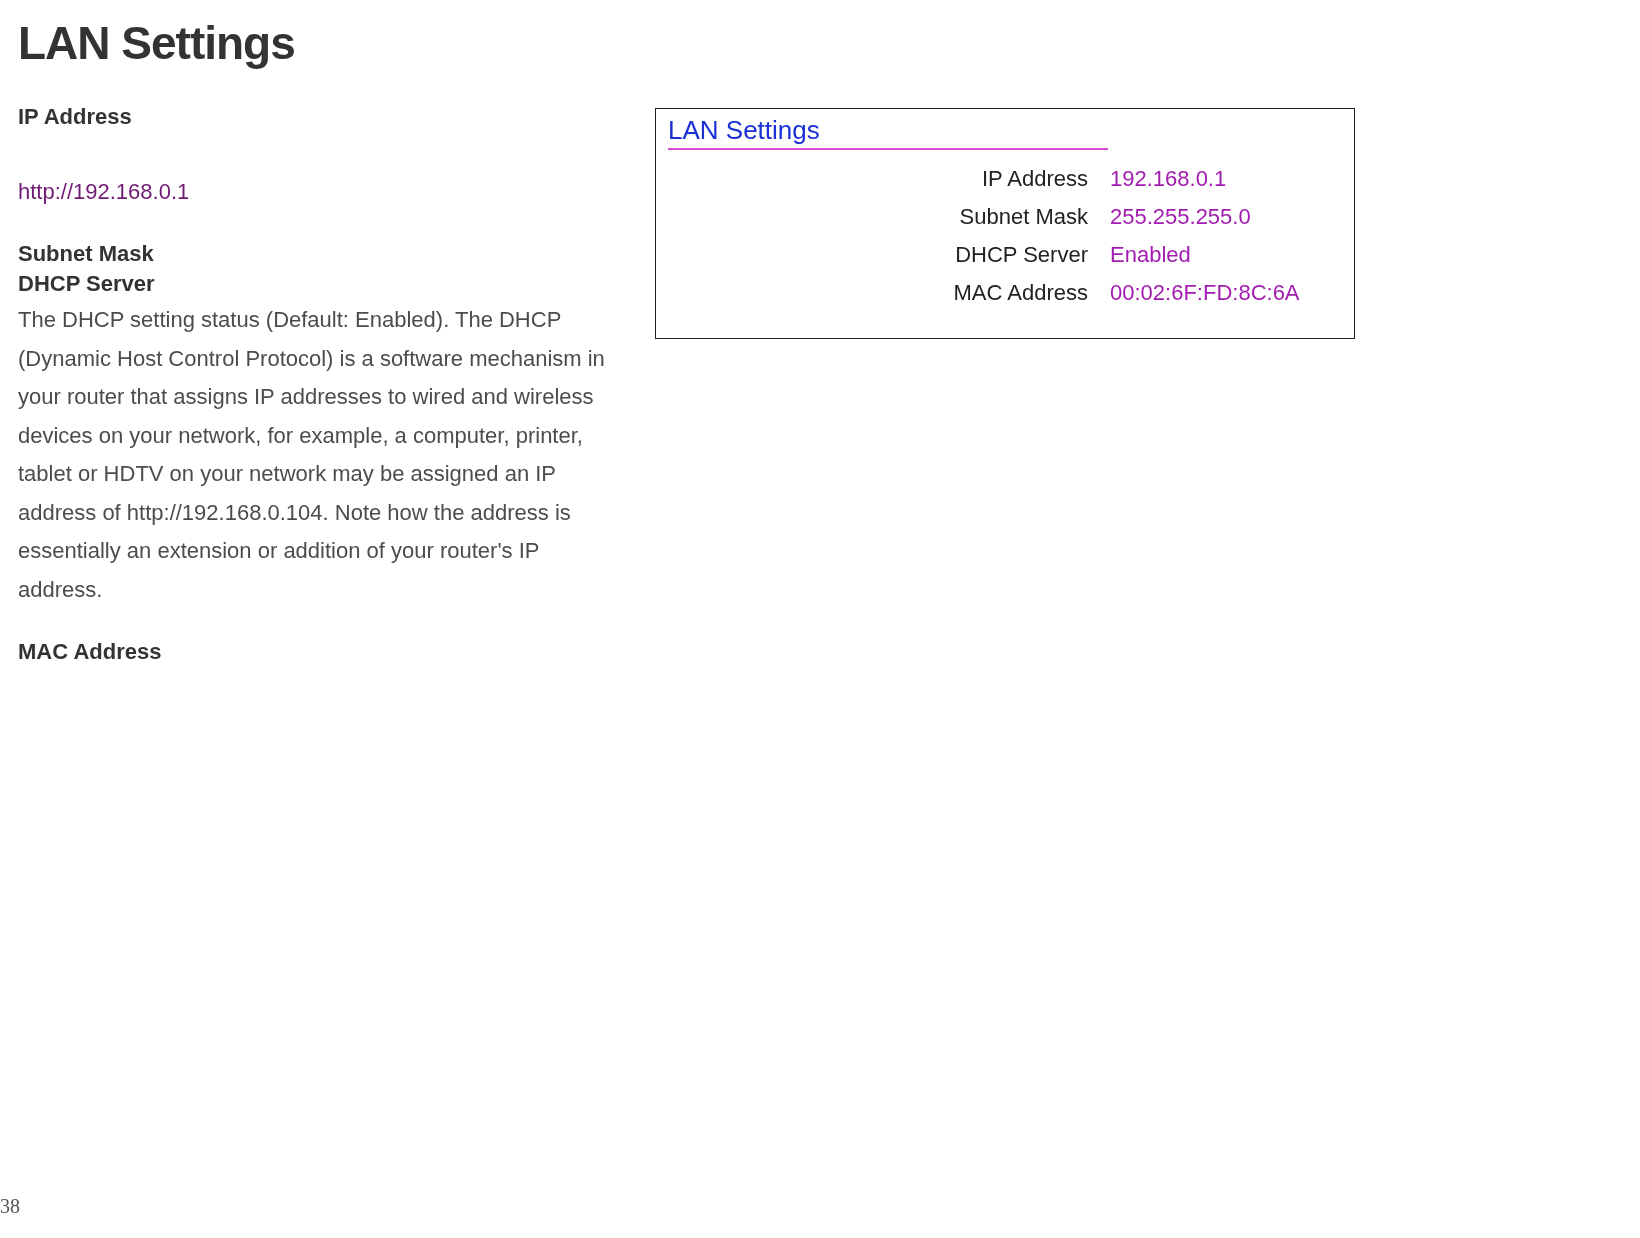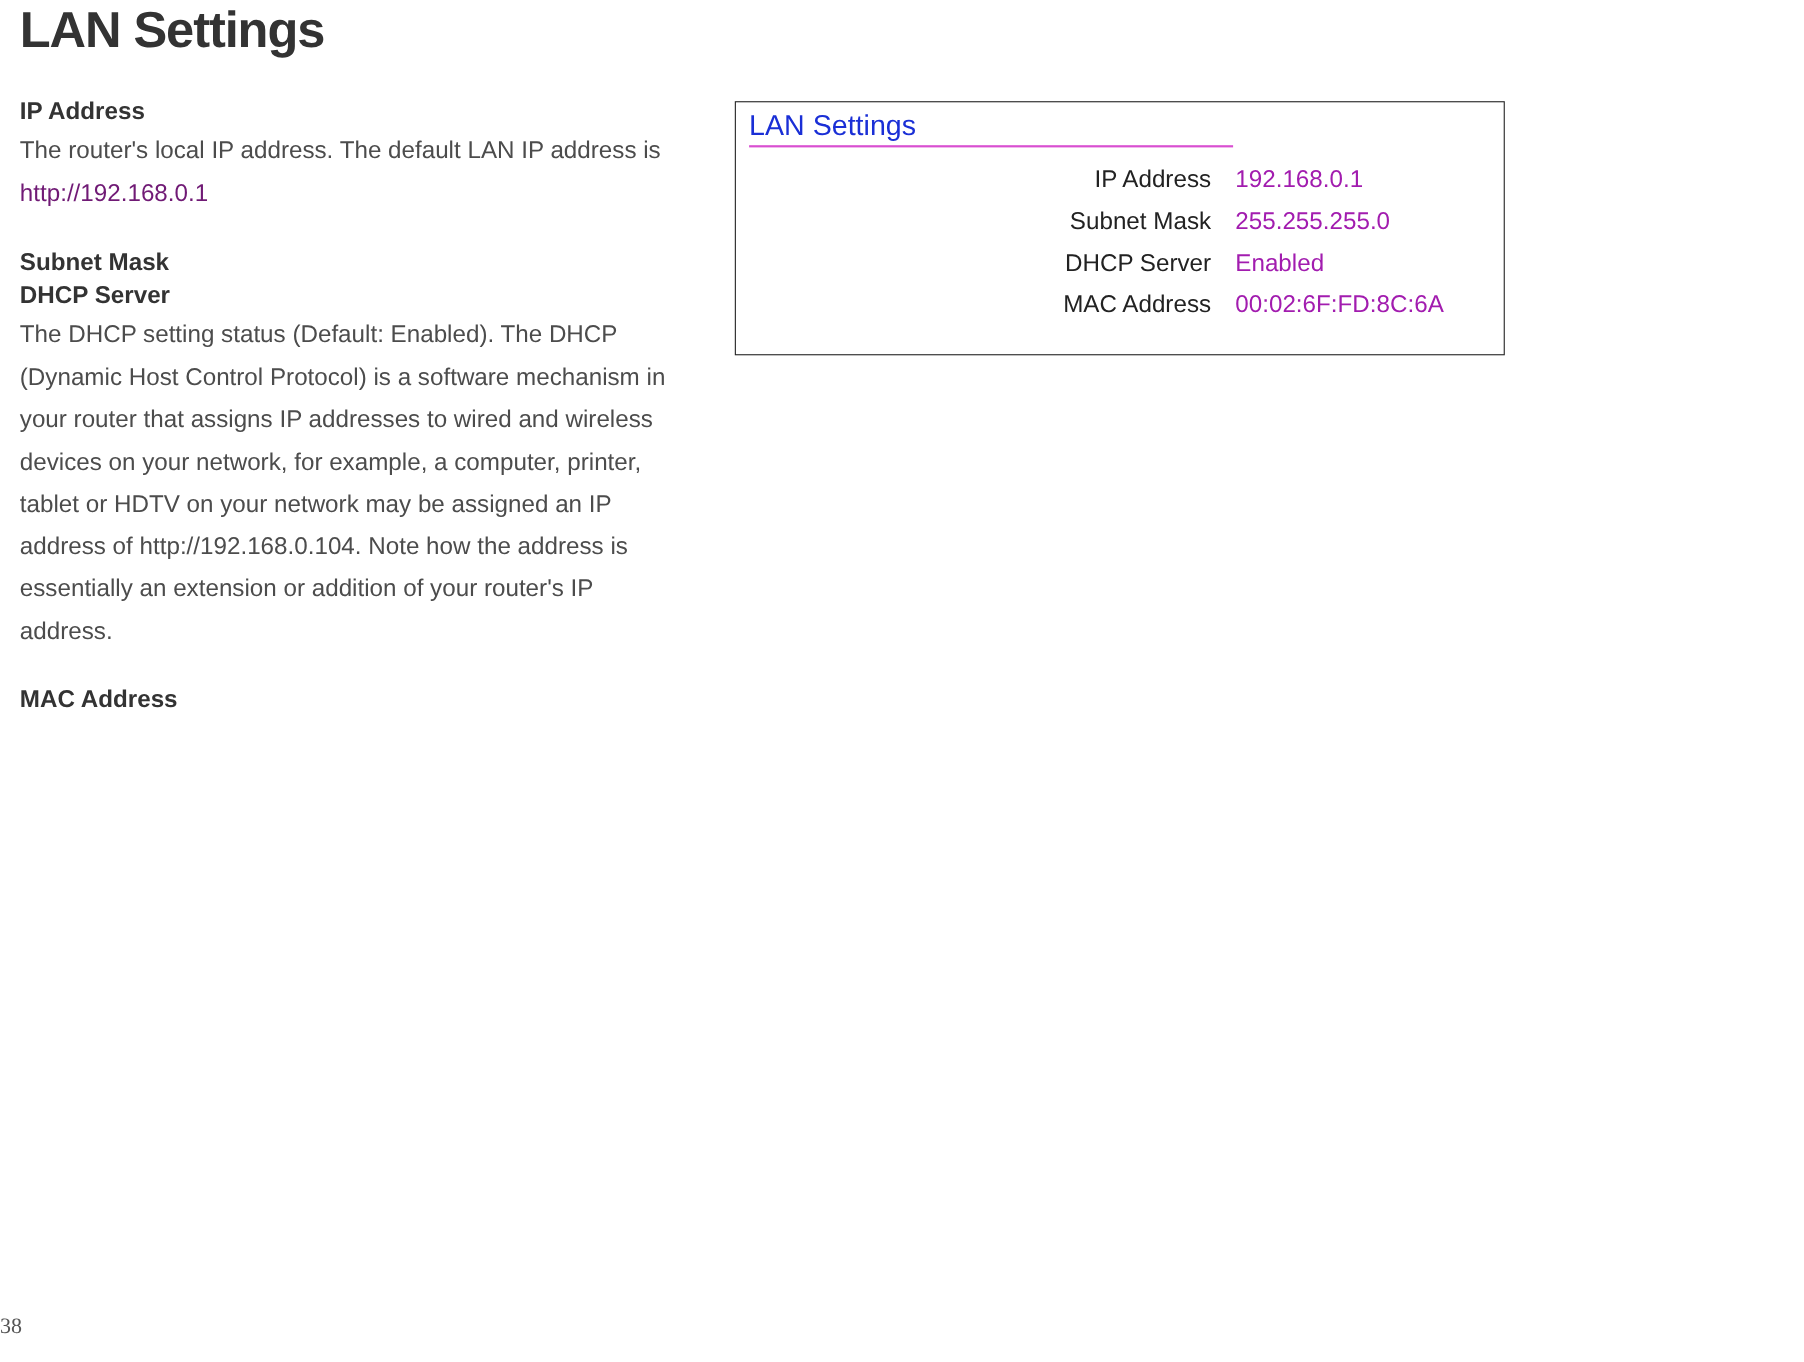--- a/index.html
+++ b/index.html
@@ -6,34 +6,34 @@
     margin: 0;
     padding: 0;
     width: 1640px;
     height: 1238px;
     font-family: Arial, Helvetica, sans-serif;
     color: #3e3e3e;
     position: relative;
     box-sizing: border-box;
   }
   .page {
-    padding: 0 18px;
+    padding: 16px 18px;
   }
   h1.page-title {
     font-family: "Arial Narrow", Arial, sans-serif;
     font-stretch: condensed;
     font-weight: 700;
     font-size: 46px;
     letter-spacing: -1px;
     margin: 0 0 34px 0;
     color: #333;
   }
   .content {
     display: flex;
-    gap: 40px;
+    gap: 27px;
     justify-content: flex-end;
   }
   .left-col {
     width: 610px;
     font-family: "Arial Narrow", Arial, sans-serif;
     font-stretch: condensed;
     color: #4c4c4c;
   }
   .section-heading {
     font-weight: 700;
@@ -109,21 +109,21 @@
 
 <div class="page">
   <h1 class="page-title">LAN Settings</h1>
 
   <div class="content">
     <div class="left-col">
 
       <div>
         <div class="section-heading">IP Address</div>
         <div class="section-body">
-          <span>The router's local IP address. The default LAN IP address is </span><br>
+          <br>
           <span class="bold">http://192.168.0.1</span><br>
         </div>
       </div>
 
       <div>
         <div class="section-heading">Subnet Mask</div>
       </div>
 
       <div>
         <div class="section-heading">DHCP Server</div>

